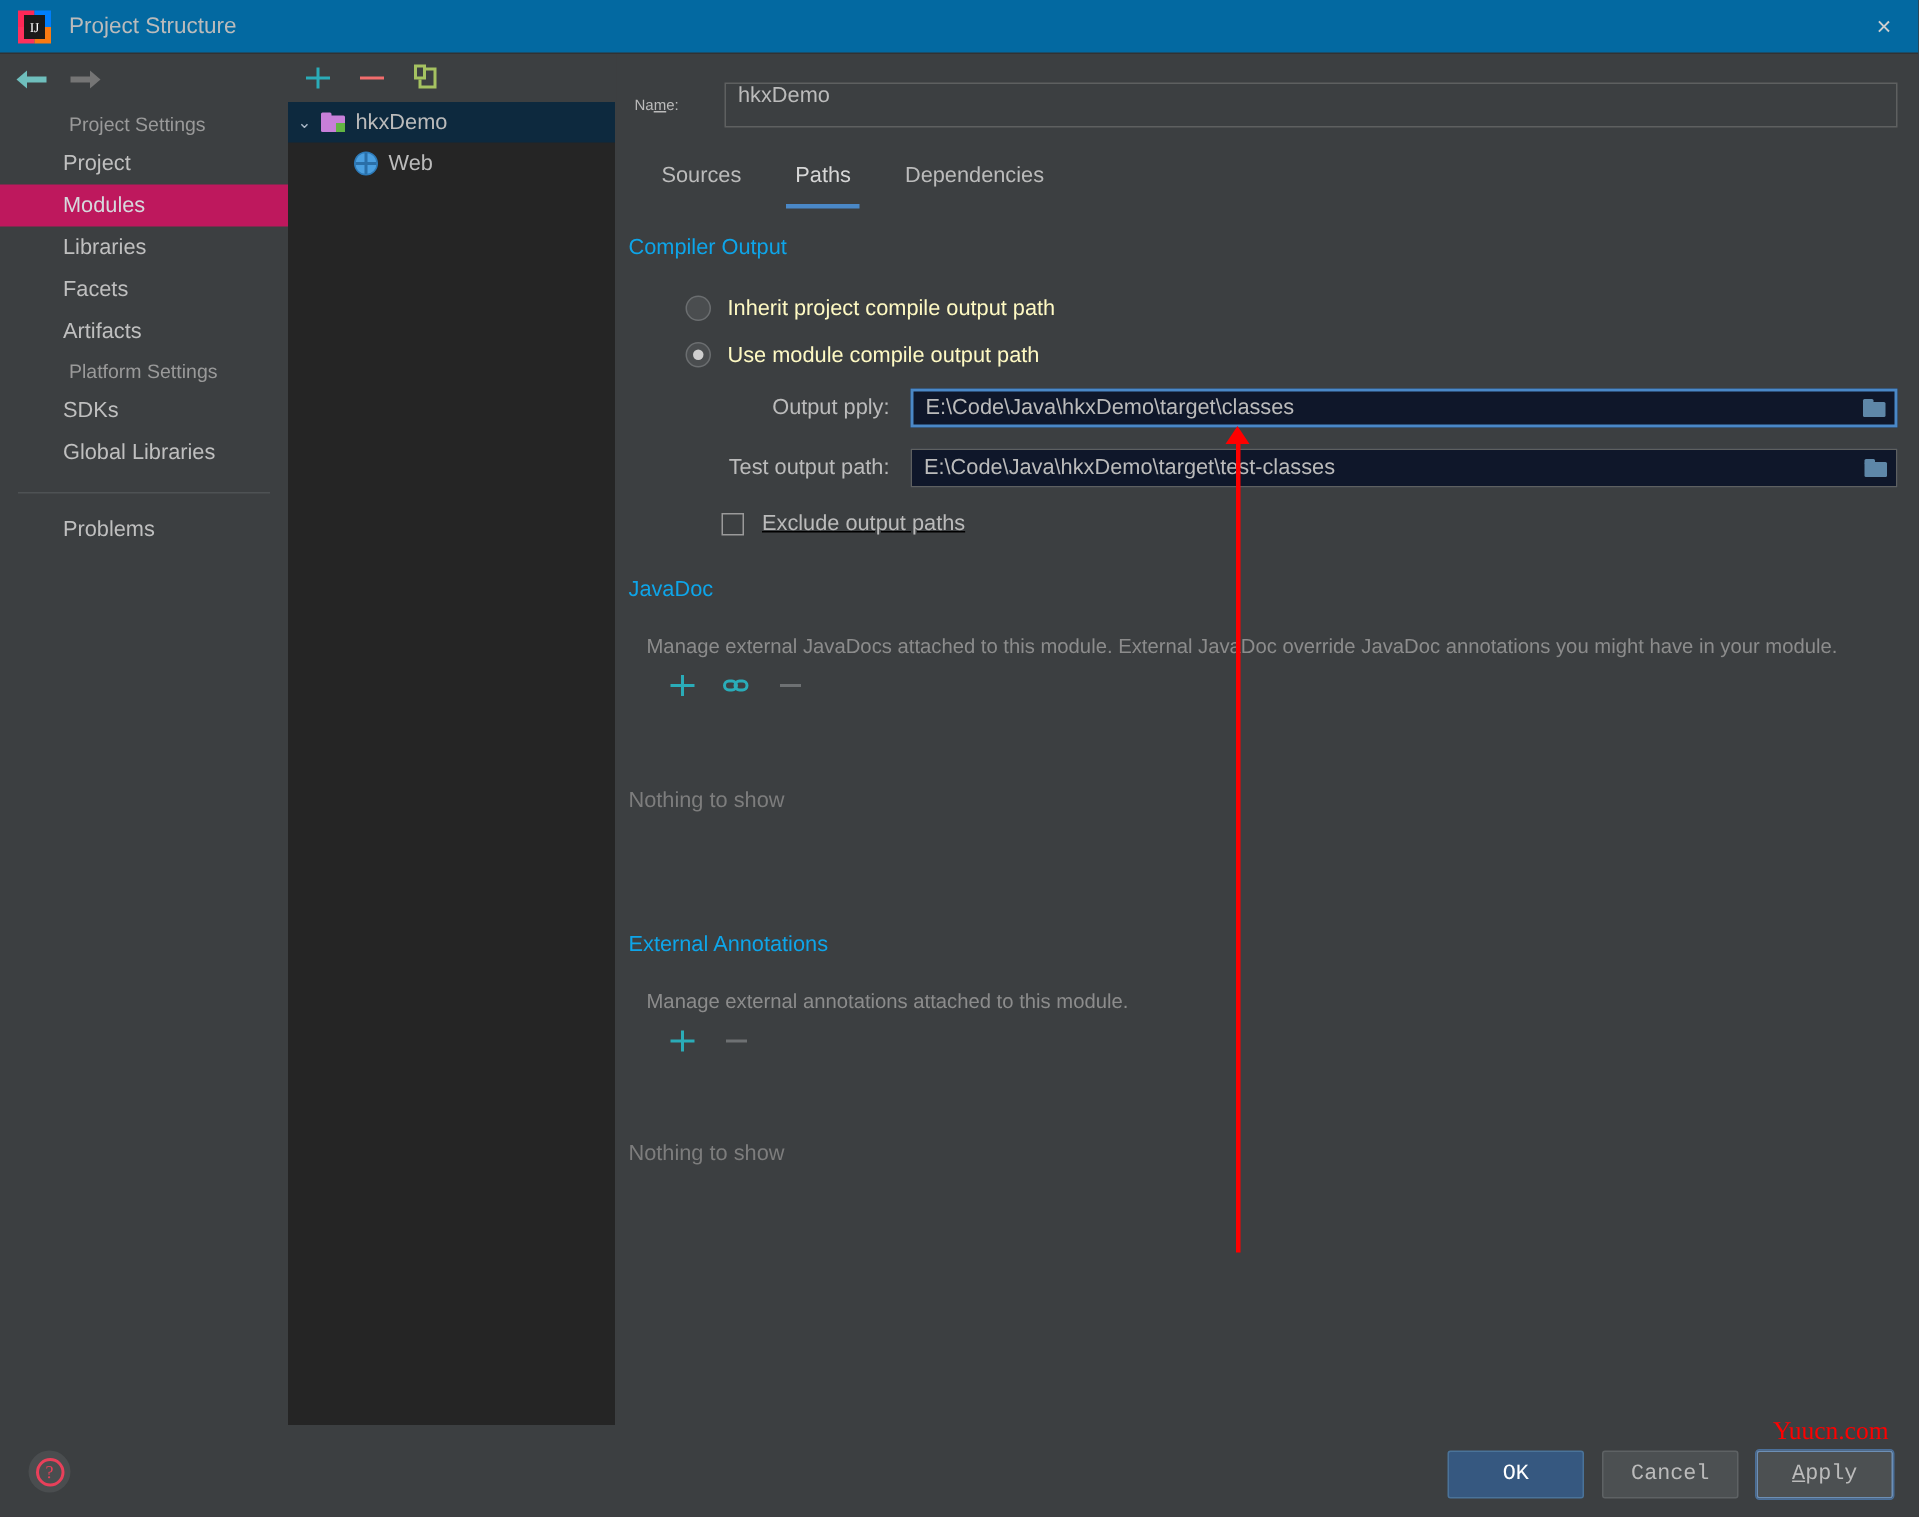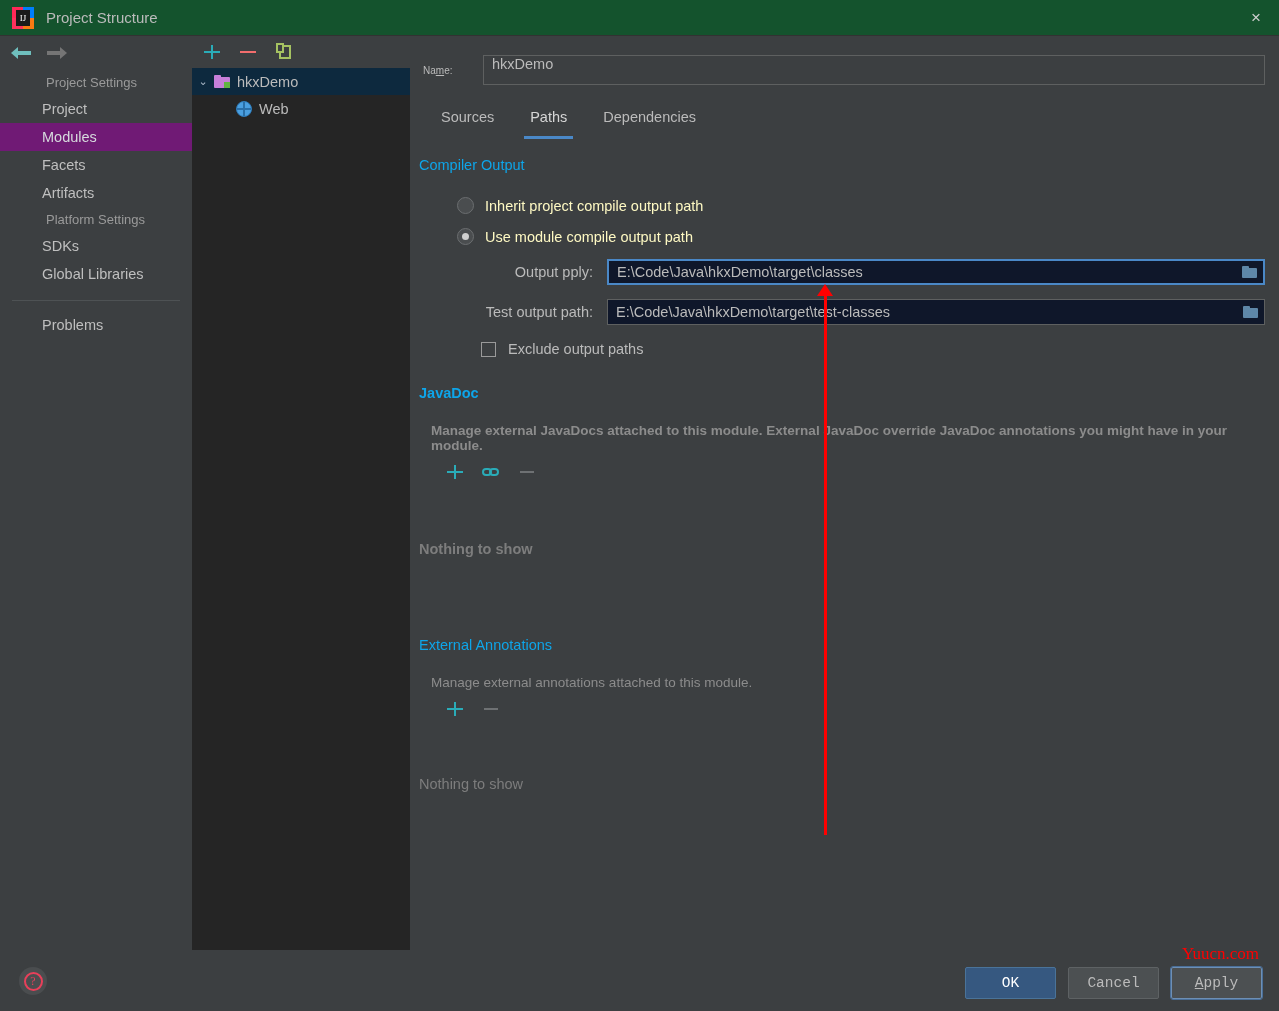--- a/index.html
+++ b/index.html
@@ -7,21 +7,21 @@
     width: 1279px; height: 1011px;
     background: #3c3f41;
     font-family: "Liberation Sans", sans-serif;
     overflow: hidden;
   }
   #root { position: relative; width: 1279px; height: 1011px; background: #3c3f41; }
 
   
   .titlebar {
     position: absolute; left: 0; top: 0; width: 1279px; height: 36px;
-    background: #14532d; display: flex; align-items: center;
+    background: #0369a1; display: flex; align-items: center;
     border-bottom: 1px solid #323232;
   }
   .tb-icon { width: 22px; height: 22px; margin-left: 12px; position: relative; flex: none; }
   .tb-icon .q1 { position:absolute; left:0; top:0; width:11px; height:11px; background:#fe2857; }
   .tb-icon .q2 { position:absolute; right:0; top:0; width:11px; height:11px; background:#007efc; }
   .tb-icon .q3 { position:absolute; left:0; bottom:0; width:11px; height:11px; background:#fe315d; }
   .tb-icon .q4 { position:absolute; right:0; bottom:0; width:11px; height:11px; background:#f97a12; }
   .tb-icon .ij { position:absolute; left:4px; top:3px; width:14px; height:16px; background:#1a1a1a;
                  color:#fff; font-size:9px; line-height:16px; text-align:center; font-family:"Liberation Serif", serif; }
   .tb-title { margin-left: 12px; color: #bbbbbb; font-size: 15px; }
@@ -37,21 +37,21 @@
   .arrow { width: 22px; height: 16px; position: relative; }
   .arrow .shaft { position:absolute; top:6px; width:13px; height:4px; }
   .arrow .head { position:absolute; top:2px; width:0; height:0; border-top:6px solid transparent; border-bottom:6px solid transparent; }
   .arrow.back .shaft { right:1px; background:#6fbfbd; }
   .arrow.back .head { left:1px; border-right:7px solid #6fbfbd; }
   .arrow.fwd .shaft { left:1px; background:#757575; }
   .arrow.fwd .head { right:1px; border-left:7px solid #757575; }
 
   .side-group { color:#9a9a9a; font-size:13px; padding:5px 0 5px 12px;margin-left:34px; }
   .side-item { color:#bfbfbf; font-size:14.5px; height:28px; line-height:28px; padding-left:42px; }
-  .side-item.selected { background:#701a75; color:#d6d9dd; }
+  .side-item.selected { background:#be185d; color:#d6d9dd; }
   .side-sep { height:1px; background:#4e5254; margin:12px 12px 10px 12px; }
 
   
   .tree-toolbar { position:absolute; left:192px; top:36px; width:219px; height:32px; background:#3c3f41;
                   display:flex; align-items:center; gap:16px; padding-left:10px; }
   .ti { width:20px; height:20px; position:relative; }
   .plus-v, .plus-h { position:absolute; background:#2aacb8; }
   .plus-v { left:9px; top:3px; width:2px; height:14px; }
   .plus-h { left:2px; top:9px; width:16px; height:2px; }
   .minus-bar { position:absolute; left:2px; top:9px; width:16px; height:2px; background:#f26d6d; }
@@ -101,21 +101,21 @@
   .path-label { color:#bbbbbb; font-size:14.5px; width:180px; text-align:right; padding-right:14px; }
   .path-field { flex:1; height:26px; display:flex; align-items:center; background:#0f172a;
                 border:1px solid #5e6060; position:relative; }
   .path-field.focused { border:2px solid #4a88c7; }
   .path-val { flex:1; color:#bbbbbb; font-size:14.5px; padding-left:8px; white-space:nowrap; overflow:hidden; }
   .browse { width:28px; height:100%; display:flex; align-items:center; justify-content:center; flex:none; }
   .fold2 { width:15px; height:12px; position:relative; }
   .fold2 .b { position:absolute; left:0; bottom:0; width:15px; height:10px; background:#5e87a8; border-radius:1px; }
   .fold2 .t { position:absolute; left:0; top:0; width:7px; height:3px; background:#5e87a8; border-radius:1px 1px 0 0; }
 
-  .check-row { display:flex; align-items:center; margin:16px 0 0 62px; }
+  .check-row { display:flex; align-items:center; margin:16px 0 0 62px;text-decoration:underline; }
   .checkbox { width:15px; height:15px; border:1px solid #9a9a9a; background:#3c3f41; margin-right:12px; flex:none; }
   .check-label { color:#bbbbbb; font-size:14.5px; }
 
   .desc { color:#8c8c8c; font-size:13.5px; margin:12px 0 0 12px; }
   .mini-toolbar { display:flex; align-items:center; gap:16px; margin:8px 0 0 26px; height:22px; }
   .mi { width:20px; height:20px; position:relative; }
   .mi .pv { position:absolute; left:9px; top:3px; width:2px; height:14px; background:#2aacb8; }
   .mi .ph { position:absolute; left:2px; top:9px; width:16px; height:2px; background:#2aacb8; }
   .mi .mb { position:absolute; left:3px; top:9px; width:14px; height:2px; background:#6e7173; }
   .mi .lk1 { position:absolute; left:1px; top:6px; width:10px; height:8px; border:2px solid #2aacb8; border-radius:4px; }
@@ -170,20 +170,21 @@
       </div>
       <div class="arrow fwd">
         <div class="shaft"></div>
           <div class="head"></div>
       </div>
     </div>
 
     <div class="side-group">Project Settings</div>
     <div class="side-item">Project</div>
     <div class="side-item selected">Modules</div>
+    <div class="side-item">Libraries</div>
     <div class="side-item">Facets</div>
     <div class="side-item">Artifacts</div>
 
     <div class="side-group">Platform Settings</div>
     <div class="side-item">SDKs</div>
     <div class="side-item">Global Libraries</div>
 
     <div class="side-sep"></div>
     <div class="side-item">Problems</div>
   </div>
@@ -271,21 +272,21 @@
           </span>
         </span>
       </div>
 
       <div class="check-row">
         <span class="checkbox"></span>
         <span class="check-label">Exclude output paths</span>
       </div>
     </div>
 
-    <div class="sec" style="margin-top:28px;font-weight:bold;">
+    <div class="sec" style="margin-top:28px;">
       <div class="sec-title">
         <span>JavaDoc</span>
         <span class="line"></span>
       </div>
       <div class="desc">Manage external JavaDocs attached to this module. External JavaDoc override JavaDoc annotations you might have in your module.</div>
       <div class="mini-toolbar">
         <span class="mi">
             <span class="pv"></span>
             <span class="ph"></span>
           </span>

